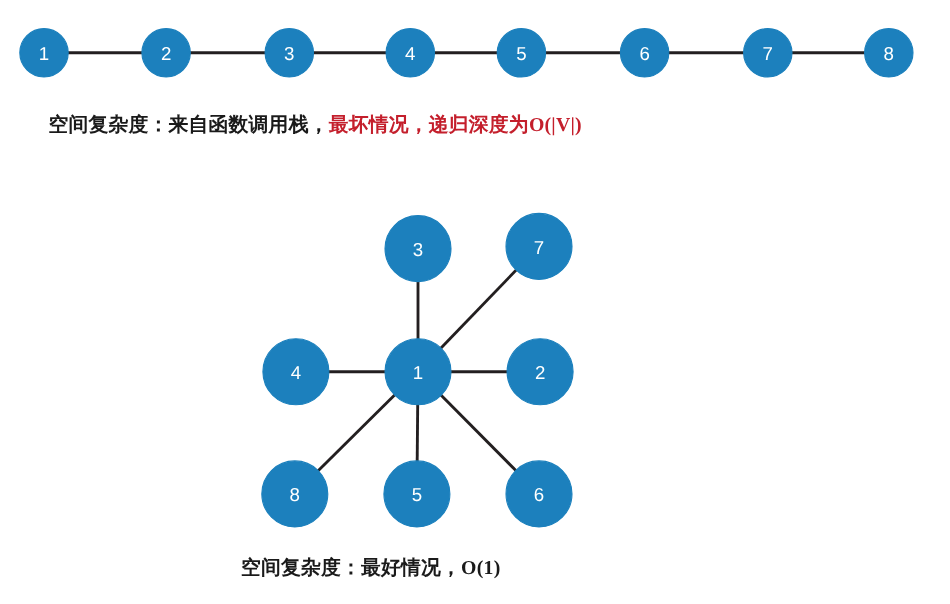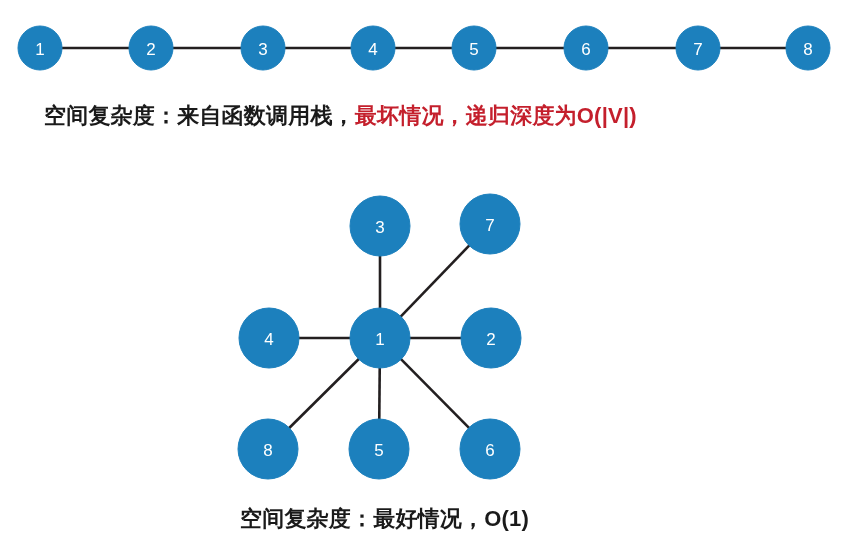--- a/index.html
+++ b/index.html
@@ -37,35 +37,34 @@
     text-anchor: middle;
     dominant-baseline: central;
   }
   .edge-line {
     stroke: #231f20;
     stroke-width: 2.6;
     stroke-linecap: butt;
   }
   .caption {
     position: absolute;
-    font-family: Liberation Sans, sans-serif;
-    font-size: 22px;
+    font-family: Liberation Serif, serif;
+    font-size: 18px;
     font-weight: 700;
     letter-spacing: 0.2px;
     white-space: nowrap;
     color: #1a1a1a;
   }
   .caption-top {
     left: 44px;
     top: 101px;
   }
   .caption-bottom {
     left: 219px;
     top: 504px;
-    margin-left: 21px;
   }
   .caption .highlight {
     color: #c41f2c;
   }
 </style>
 </head>
 <body>
 
 <div id="page">
 

